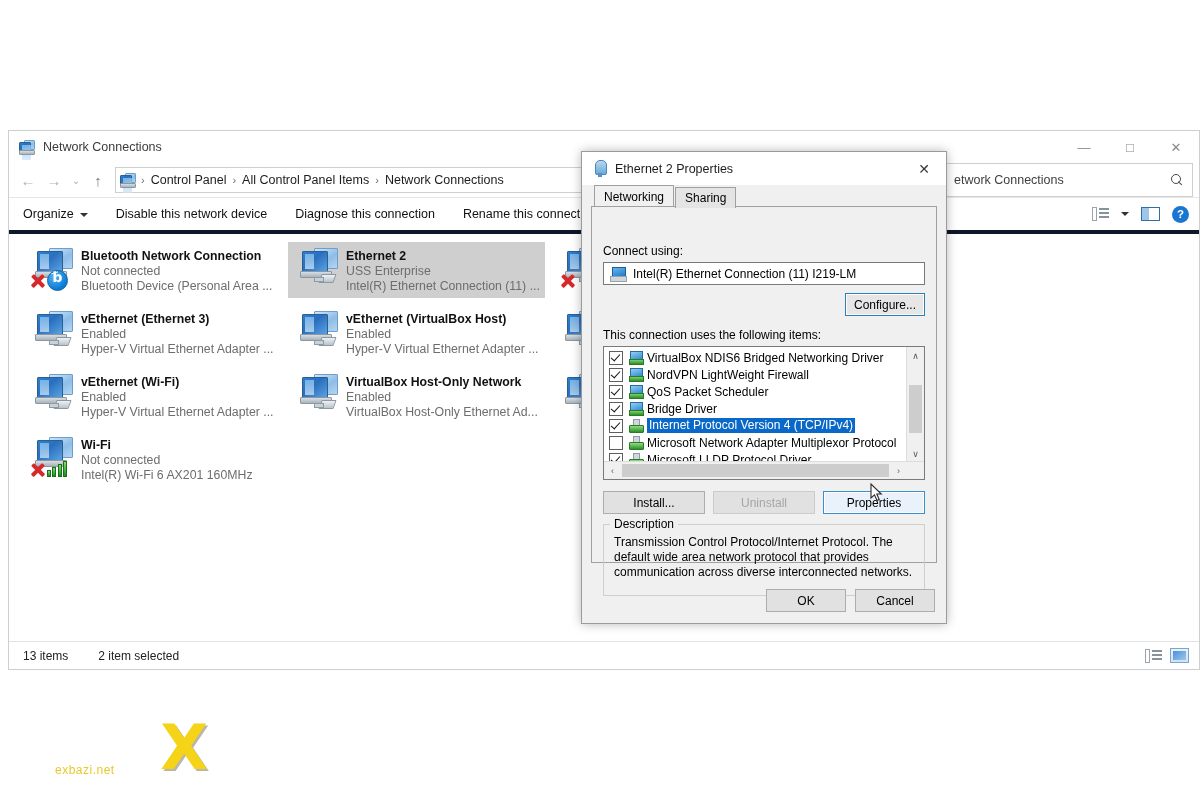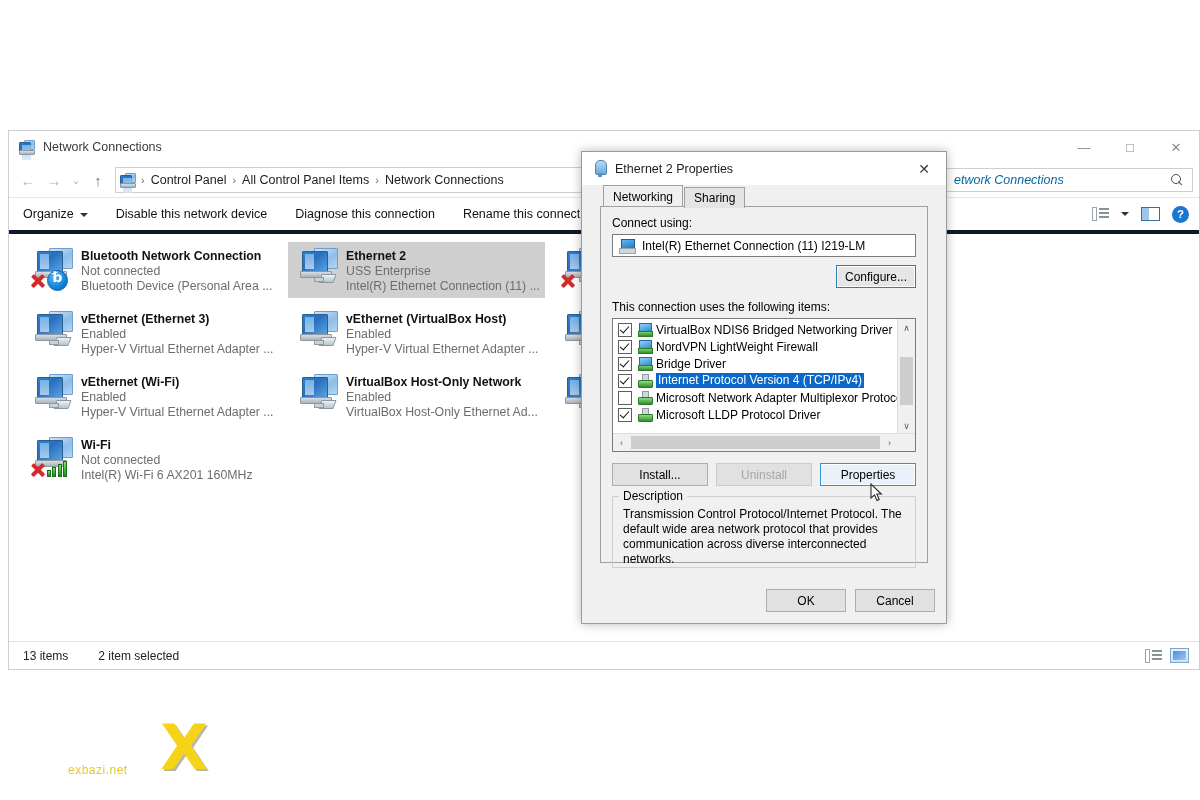--- a/index.html
+++ b/index.html
@@ -78,29 +78,28 @@
     position: relative;
   }
   .crumb-icon {
     width: 17px; height: 16px;
     margin-right: 3px;
     position: relative;
   }
   .crumb { padding: 0 5px; white-space: nowrap; }
   .crumb-sep { color: #6b6b6b; font-size: 11px; padding: 0 1px; }
   .searchbox {
-    width: 248px; height: 24px;
+    width: 248px; height: 34px;
     border: 1px solid #cfcfcf;
     border-left: none;
     background: #ffffff;
     display: flex; align-items: center; justify-content: space-between;
-    font-size: 12.5px; color: #0369a1;
+    font-size: 12.5px; color: #404040;
     padding: 0 8px 0 9px;
     box-sizing: border-box;
-    font-style: italic;
   }
   .mag {
     width: 13px; height: 13px;
     position: relative;
     flex: none;
   }
   .mag::before {
     content:""; position:absolute; left:0; top:0;
     width: 8px; height: 8px; border: 1.4px solid #4a4a4a;
     border-radius: 50%;
@@ -342,21 +341,21 @@
     content:""; position:absolute; left:5px; top:13px;
     width:4px; height:4px; background:#5a91bf;
   }
   .dlg-title-text { font-size: 12.5px; color: #1c1c1c; }
   .dlg-close {
     position: absolute; right: 0; top: 0;
     width: 44px; height: 33px;
     display: flex; align-items: center; justify-content: center;
     color: #3a3a3a; font-size: 14px;
   }
-  .dlg-body { padding: 0 18px; }
+  .dlg-body { padding: 0 9px; }
 
   .tabs { display: flex; padding-left: 3px; height: 21px; position: relative; z-index: 2;}
   .tab {
     padding: 3px 9px 2px 9px;
     font-size: 12px;
     background: #f0f0f0;
     border: 1px solid #a0a0a0;
     border-bottom: none;
     margin-right: 1px;
     color: #000;
@@ -366,21 +365,21 @@
   .tab.inactive { background: #e4e4e4; top: 1px; position: relative; text-align: right; }
   .tabpanel {
     border: 1px solid #a0a0a0;
     background: #f0f0f0;
     margin-top: -1px;
     padding: 9px 11px 11px 11px;
     height: 357px;
     box-sizing: border-box;
     position: relative;
   }
-  .lbl { font-size: 12px; color: #000; margin-bottom: 4px; }
+  .lbl { font-size: 12px; color: #000; margin-bottom: 4px; margin-top: 28px; }
   .combo {
     height: 23px;
     background: #ffffff;
     border: 1px solid #7a7a7a;
     display: flex; align-items: center;
     padding-left: 6px;
     font-size: 12px;
     box-sizing: border-box;
   }
   .nic-icon {
@@ -533,21 +532,21 @@
   }
   .wm-ar {
     position: absolute; left: 8px; top: 14px;
     font-size: 26px; font-weight: bold;
     color: #f3d21a;
     font-family: "DejaVu Sans", sans-serif;
     text-shadow: 1px 1px 0 rgba(70,60,0,.35);
     direction: rtl;
   }
   .wm-url {
-    position: absolute; left: 60px; top: 48px;
+    position: absolute; left: 47px; top: 48px;
     font-size: 12px; color: #e8c92a;
     letter-spacing: .5px;
   }
 </style>
 </head>
 <body>
 
 <div class="screen">
 
   <div class="explorer">
@@ -838,20 +837,25 @@
               <span>VirtualBox NDIS6 Bridged Networking Driver</span>
             </div>
             <div class="lrow">
               <span class="cbx on"></span>
               <span class="proto-icon pc"></span>
               <span>NordVPN LightWeight Firewall</span>
             </div>
             <div class="lrow">
               <span class="cbx on"></span>
               <span class="proto-icon pc"></span>
+              <span>QoS Packet Scheduler</span>
+            </div>
+            <div class="lrow">
+              <span class="cbx on"></span>
+              <span class="proto-icon pc"></span>
               <span>Bridge Driver</span>
             </div>
             <div class="lrow">
               <span class="cbx on"></span>
               <span class="proto-icon plug"></span>
               <span class="sel" style="background:#0a69c8;color:#fff;padding:1px 2px;display:inline-block;line-height:13px;">Internet Protocol Version 4 (TCP/IPv4)</span>
             </div>
             <div class="lrow">
               <span class="cbx"></span>
               <span class="proto-icon plug"></span>

